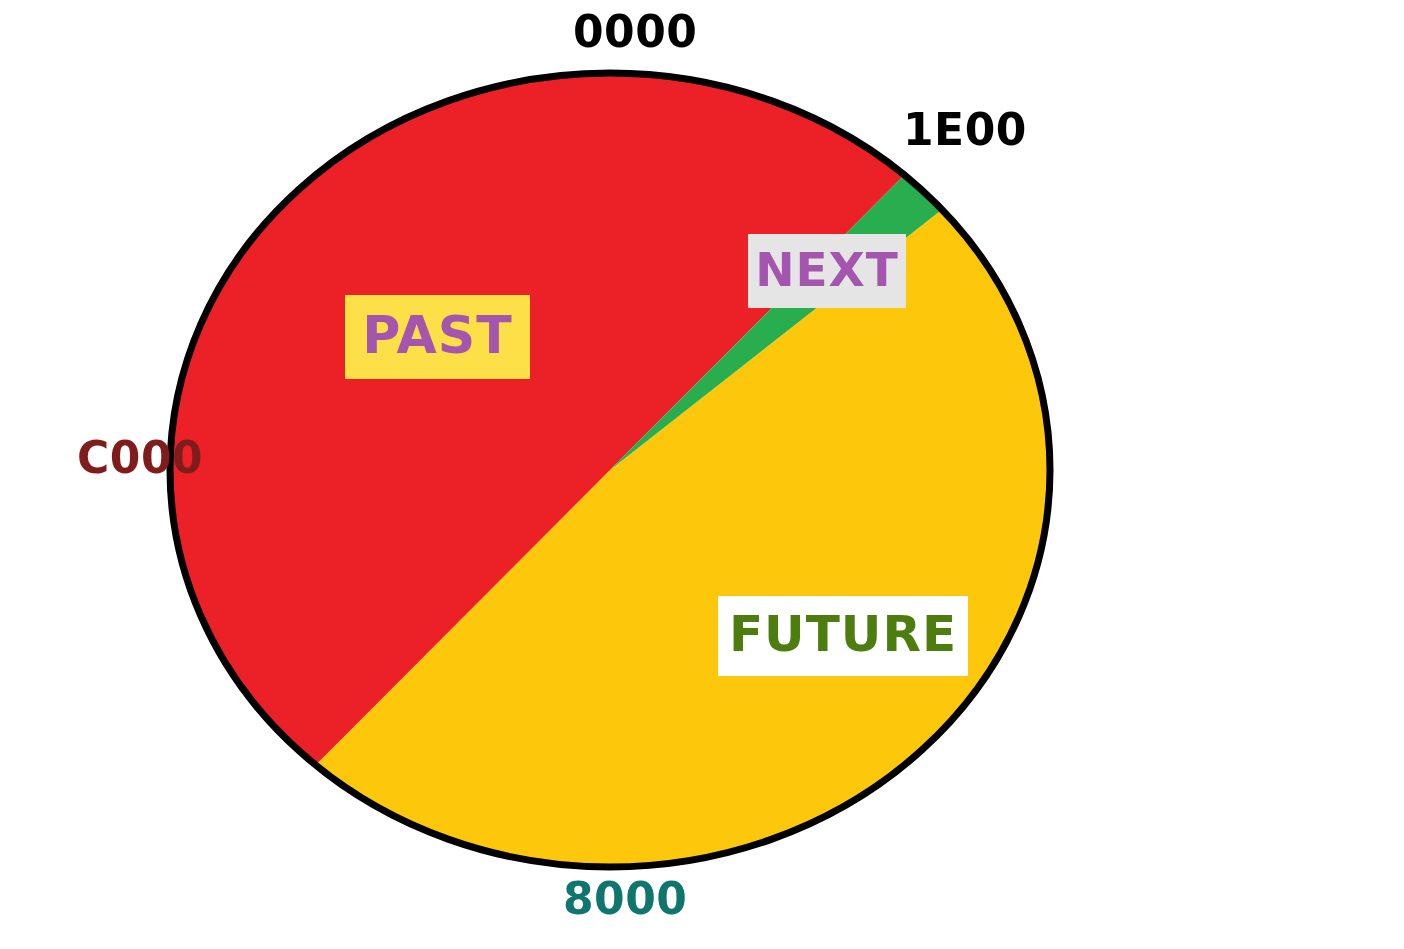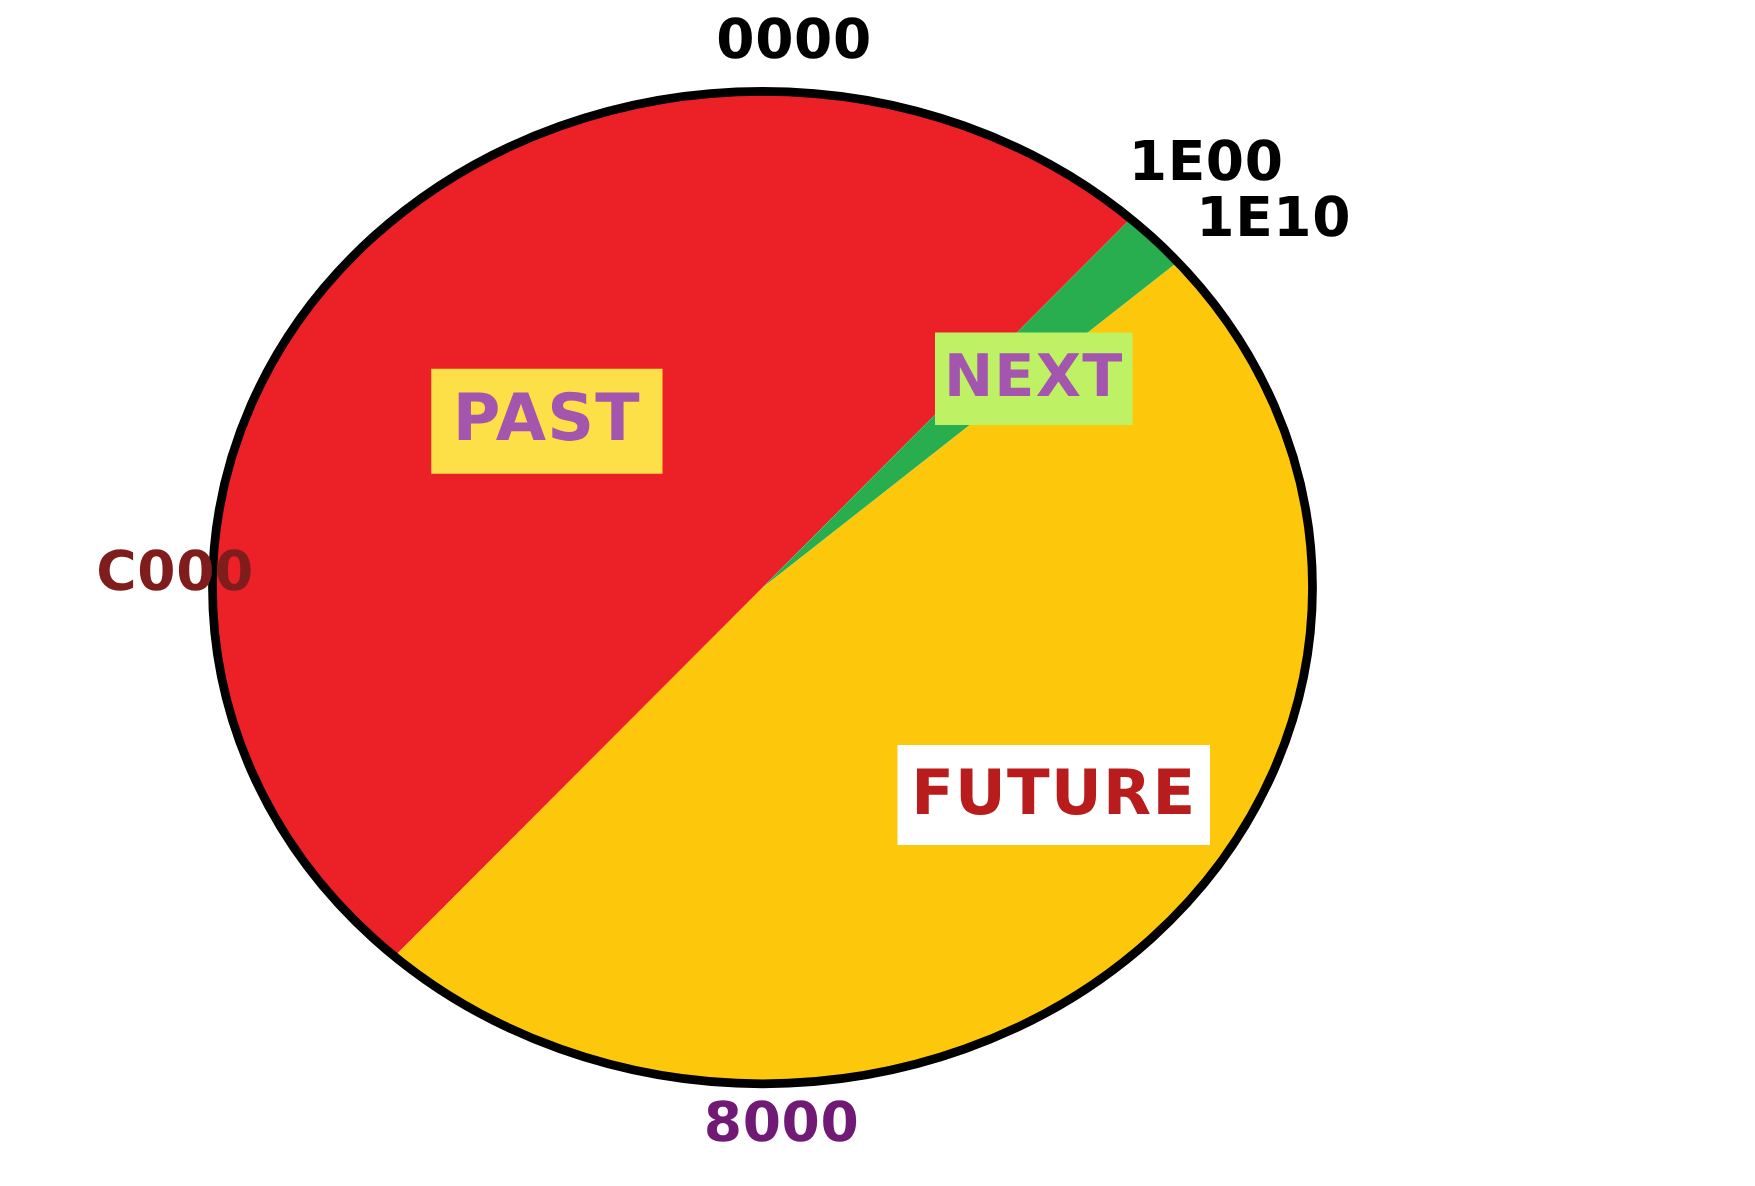--- a/index.html
+++ b/index.html
@@ -101,26 +101,25 @@
 
     <path fill="#29ae4f" d="M 610 470 L 904.42 174.97 A 440 397 0 0 1 942.07 209.54 Z"></path>
 
     <ellipse cx="610" cy="470" rx="440" ry="397" fill="none" stroke="#000000" stroke-width="7"></ellipse>
   </svg>
 
   <div class="tick-label tick-0000" style="color: rgb(0, 0, 0);">0000</div>
 
   <div class="tick-label tick-1E00" style="color: rgb(0, 0, 0); text-align: center;">1E00</div>
 
-  <div class="tick-label tick-1E10" style="color: rgb(0, 0, 0);">1E10</div>
 
 
-  <div class="tick-label tick-8000" style="color: #701a75;">8000</div>
+  <div class="tick-label tick-8000" style="color: #0f766e;">8000</div>
 
   <div class="tick-label tick-C000" style="color: #7f1d1d; margin-left: 17px;">C000</div>
 
   <div class="wedge-label label-past" style="color: rgb(164, 86, 174); background: #fde047;">PAST</div>
 
-  <div class="wedge-label label-next" style="color: rgb(164, 86, 174); background: #bef264; margin-top: 32px;">NEXT</div>
+  <div class="wedge-label label-next" style="color: rgb(164, 86, 174); background: #e5e5e5;">NEXT</div>
 
-  <div class="wedge-label label-future" style="color: #b91c1c; background: rgb(255, 255, 255);">FUTURE</div>
+  <div class="wedge-label label-future" style="color: #4d7c0f; background: rgb(255, 255, 255);">FUTURE</div>
 
 </div>
 
 </body></html>

